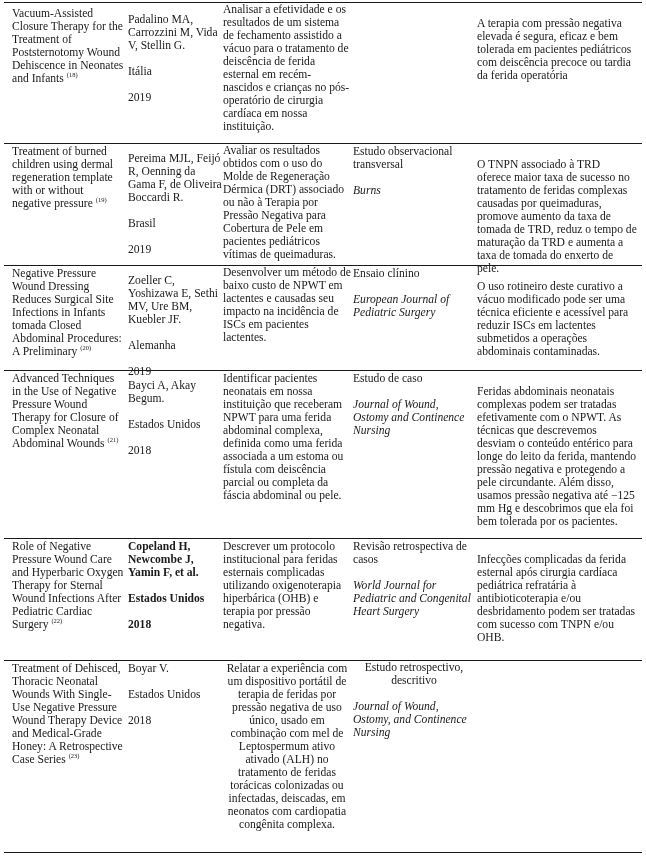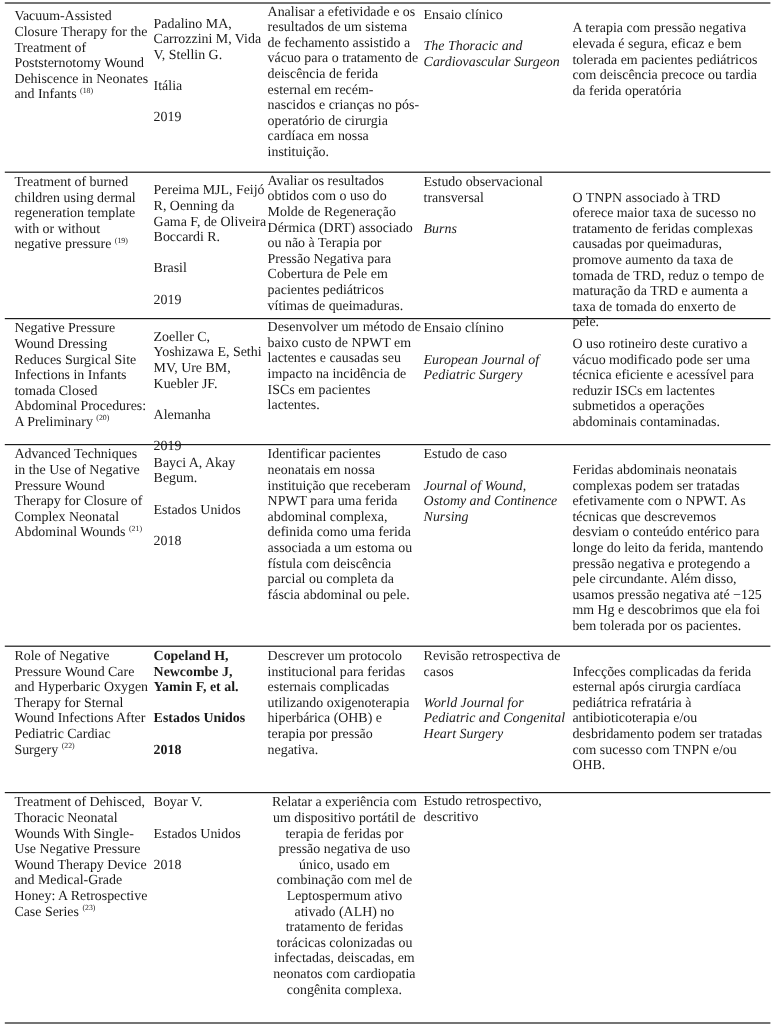--- a/index.html
+++ b/index.html
@@ -30,25 +30,20 @@
     </div>
     <div class="cell c2" style="top:10px;">
       <span style="display: block;">Padalino MA, Carrozzini M, Vida V, Stellin G.</span>
       <span class="gap"></span>
       <span style="display: block;">Itália</span>
       <span class="gap"></span>
       <span style="display: block;">2019</span>
     </div>
     <div class="cell c3" style="top:0px;">
       <span>Analisar a efetividade e os resultados de um sistema de fechamento assistido a vácuo para o tratamento de deiscência de ferida esternal em recém-nascidos e crianças no pós-operatório de cirurgia cardíaca em nossa instituição.</span>
-    </div>
-    <div class="cell c4" style="top:3px;">
-      <span style="display: block;">Ensaio clínico</span>
-      <span class="gap"></span>
-      <span class="it" style="display: block;">The Thoracic and Cardiovascular Surgeon</span>
     </div>
     <div class="cell c5" style="top:14px;">
       <span>A terapia com pressão negativa elevada é segura, eficaz e bem tolerada em pacientes pediátricos com deiscência precoce ou tardia da ferida operatória</span>
     </div>
   </div>
 
   <div class="row" style="height:122px;">
     <div class="cell c1" style="top:1px;">
       <span>Treatment of burned children using dermal regeneration template with or without negative pressure</span>
       <sup>(19)</sup>
@@ -157,18 +152,19 @@
       <span style="display: block;">Boyar V.</span>
       <span class="gap"></span>
       <span style="display: block;">Estados Unidos</span>
       <span class="gap"></span>
       <span style="display: block;">2018</span>
     </div>
     <div class="cell c3" style="top:1px;text-align:center;">
       <span>Relatar a experiência com um dispositivo portátil de terapia de feridas por pressão negativa de uso único, usado em combinação com mel de Leptospermum ativo ativado (ALH) no tratamento de feridas torácicas colonizadas ou infectadas, deiscadas, em neonatos com cardiopatia congênita complexa.</span>
     </div>
     <div class="cell c4" style="top:0px;">
-      <span style="display: block;">Estudo retrospectivo, descritivo</span>
+      <span style="display: block; text-align: center;">Estudo retrospectivo, descritivo</span>
       <span class="gap"></span>
+      <span class="it" style="display: block;">Journal of Wound, Ostomy, and Continence Nursing</span>
     </div>
   </div>
 
 </div>
 
 </body></html>

